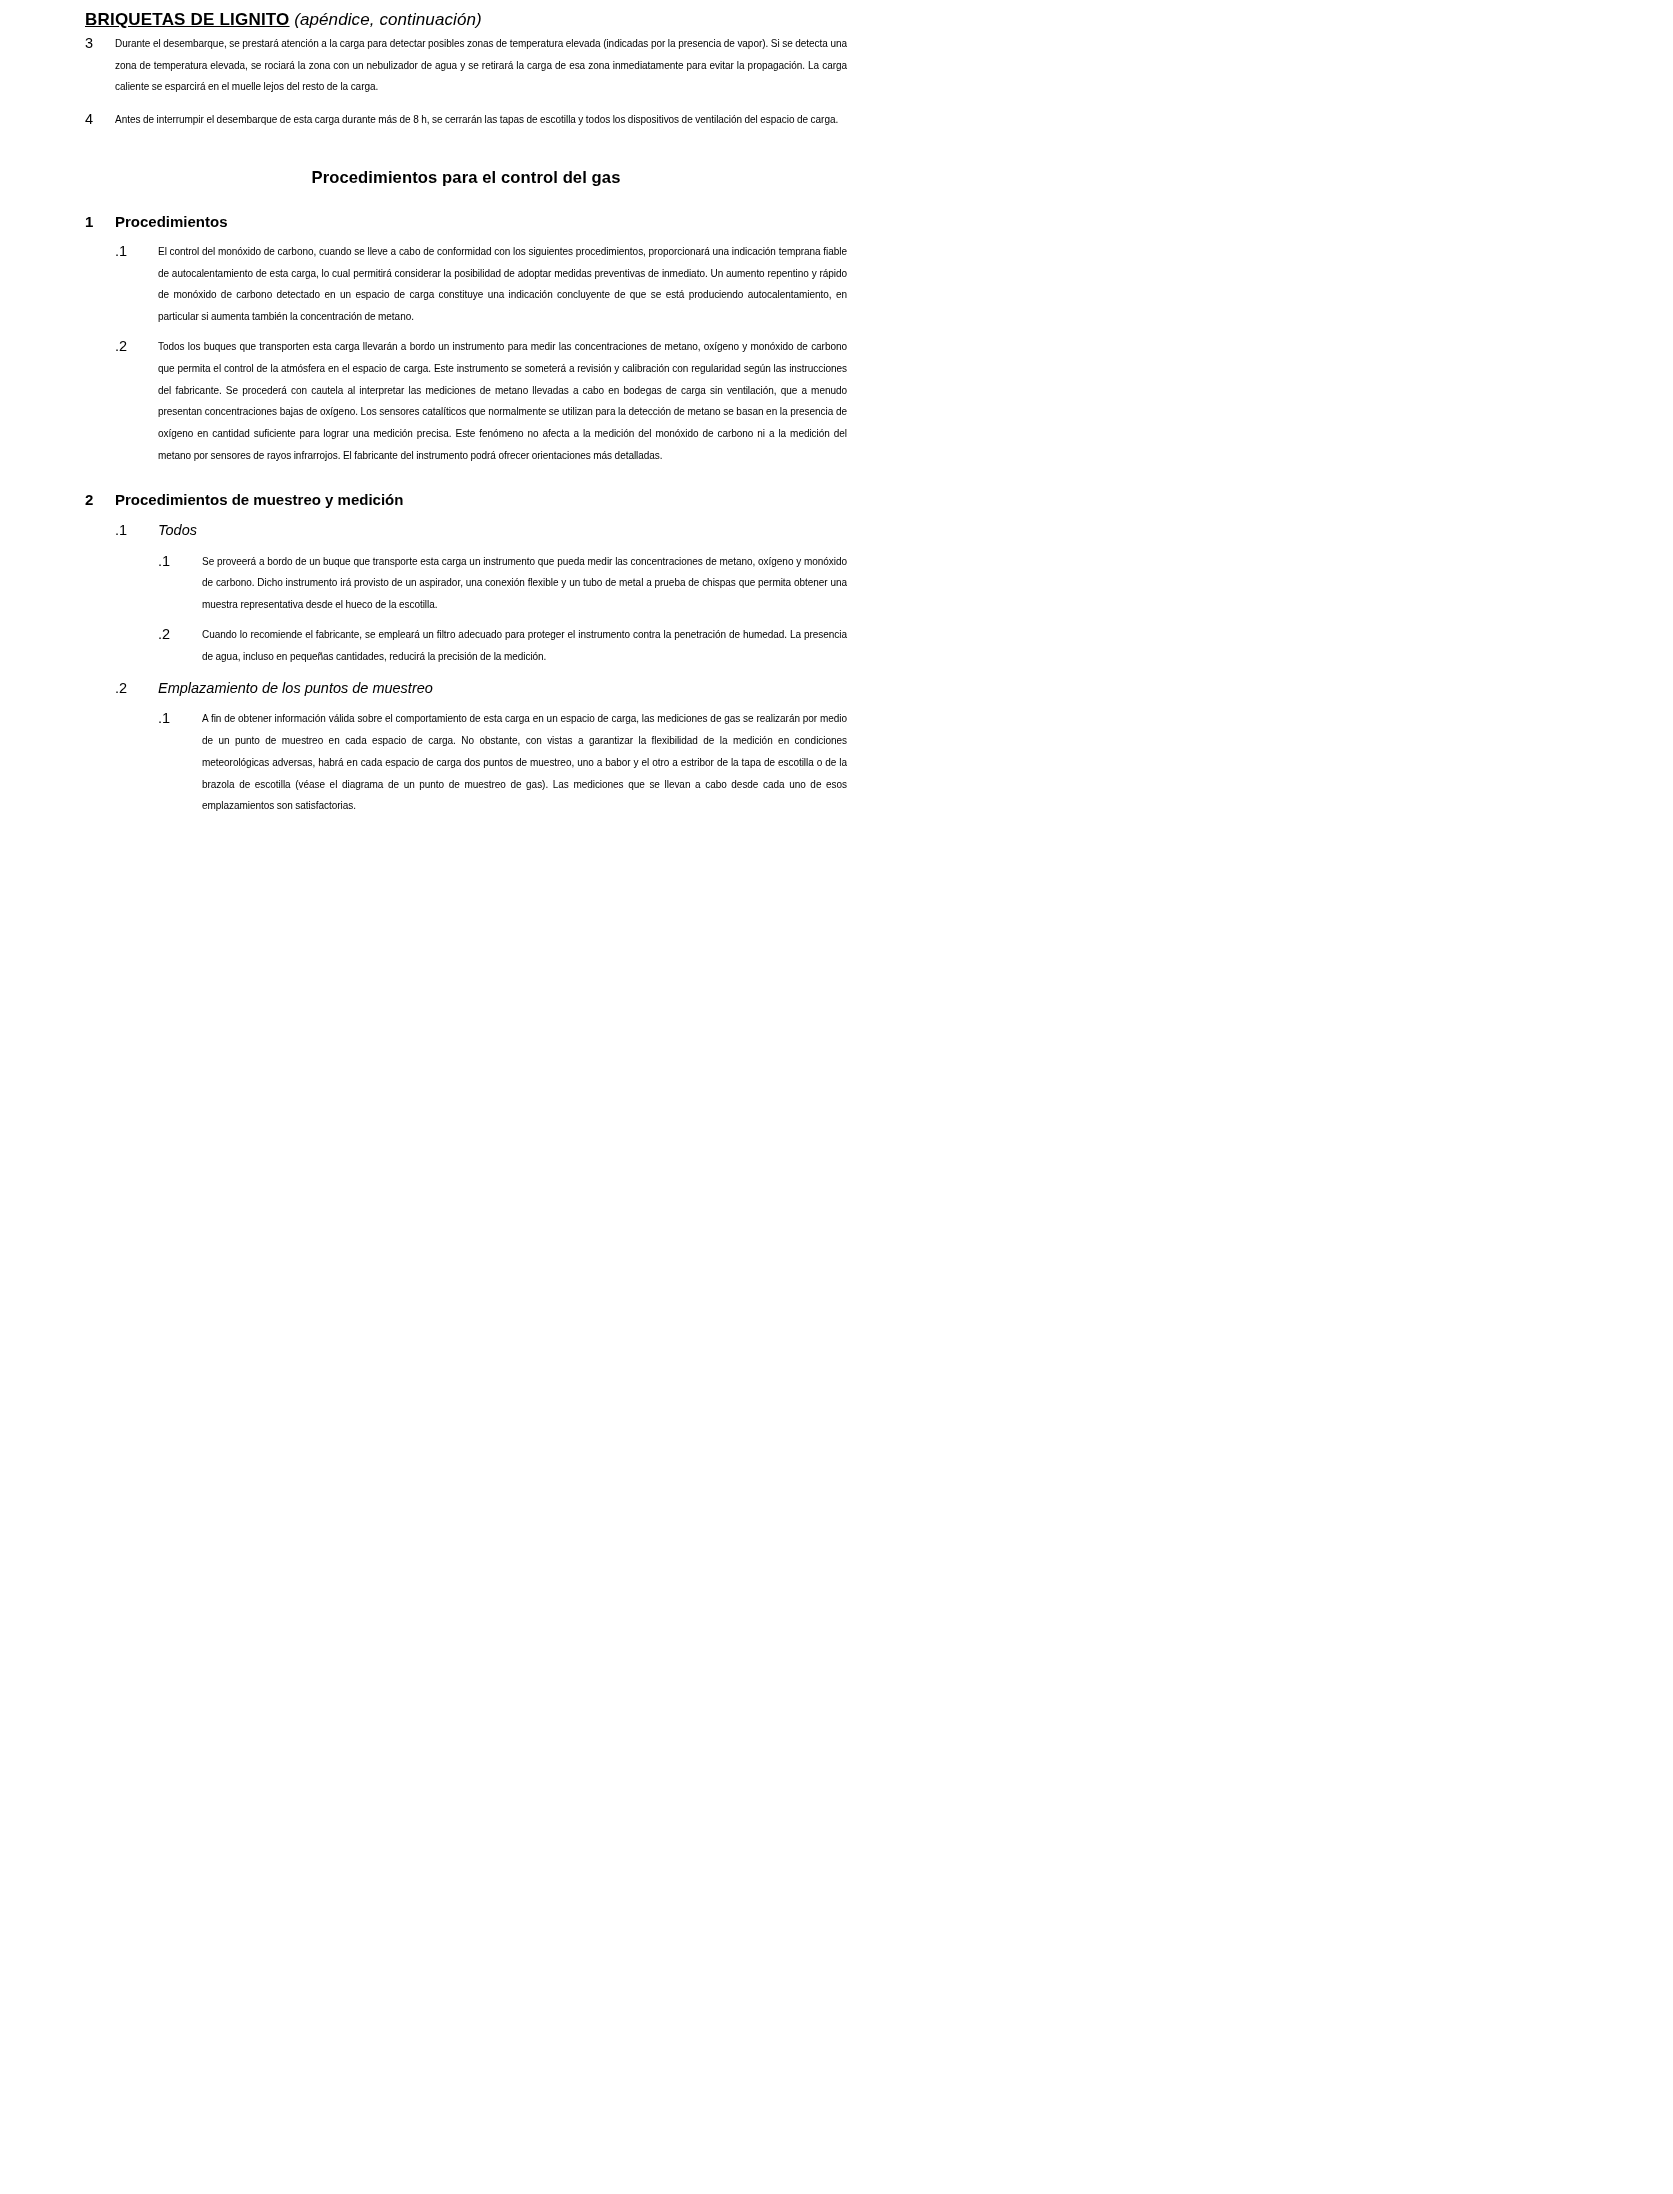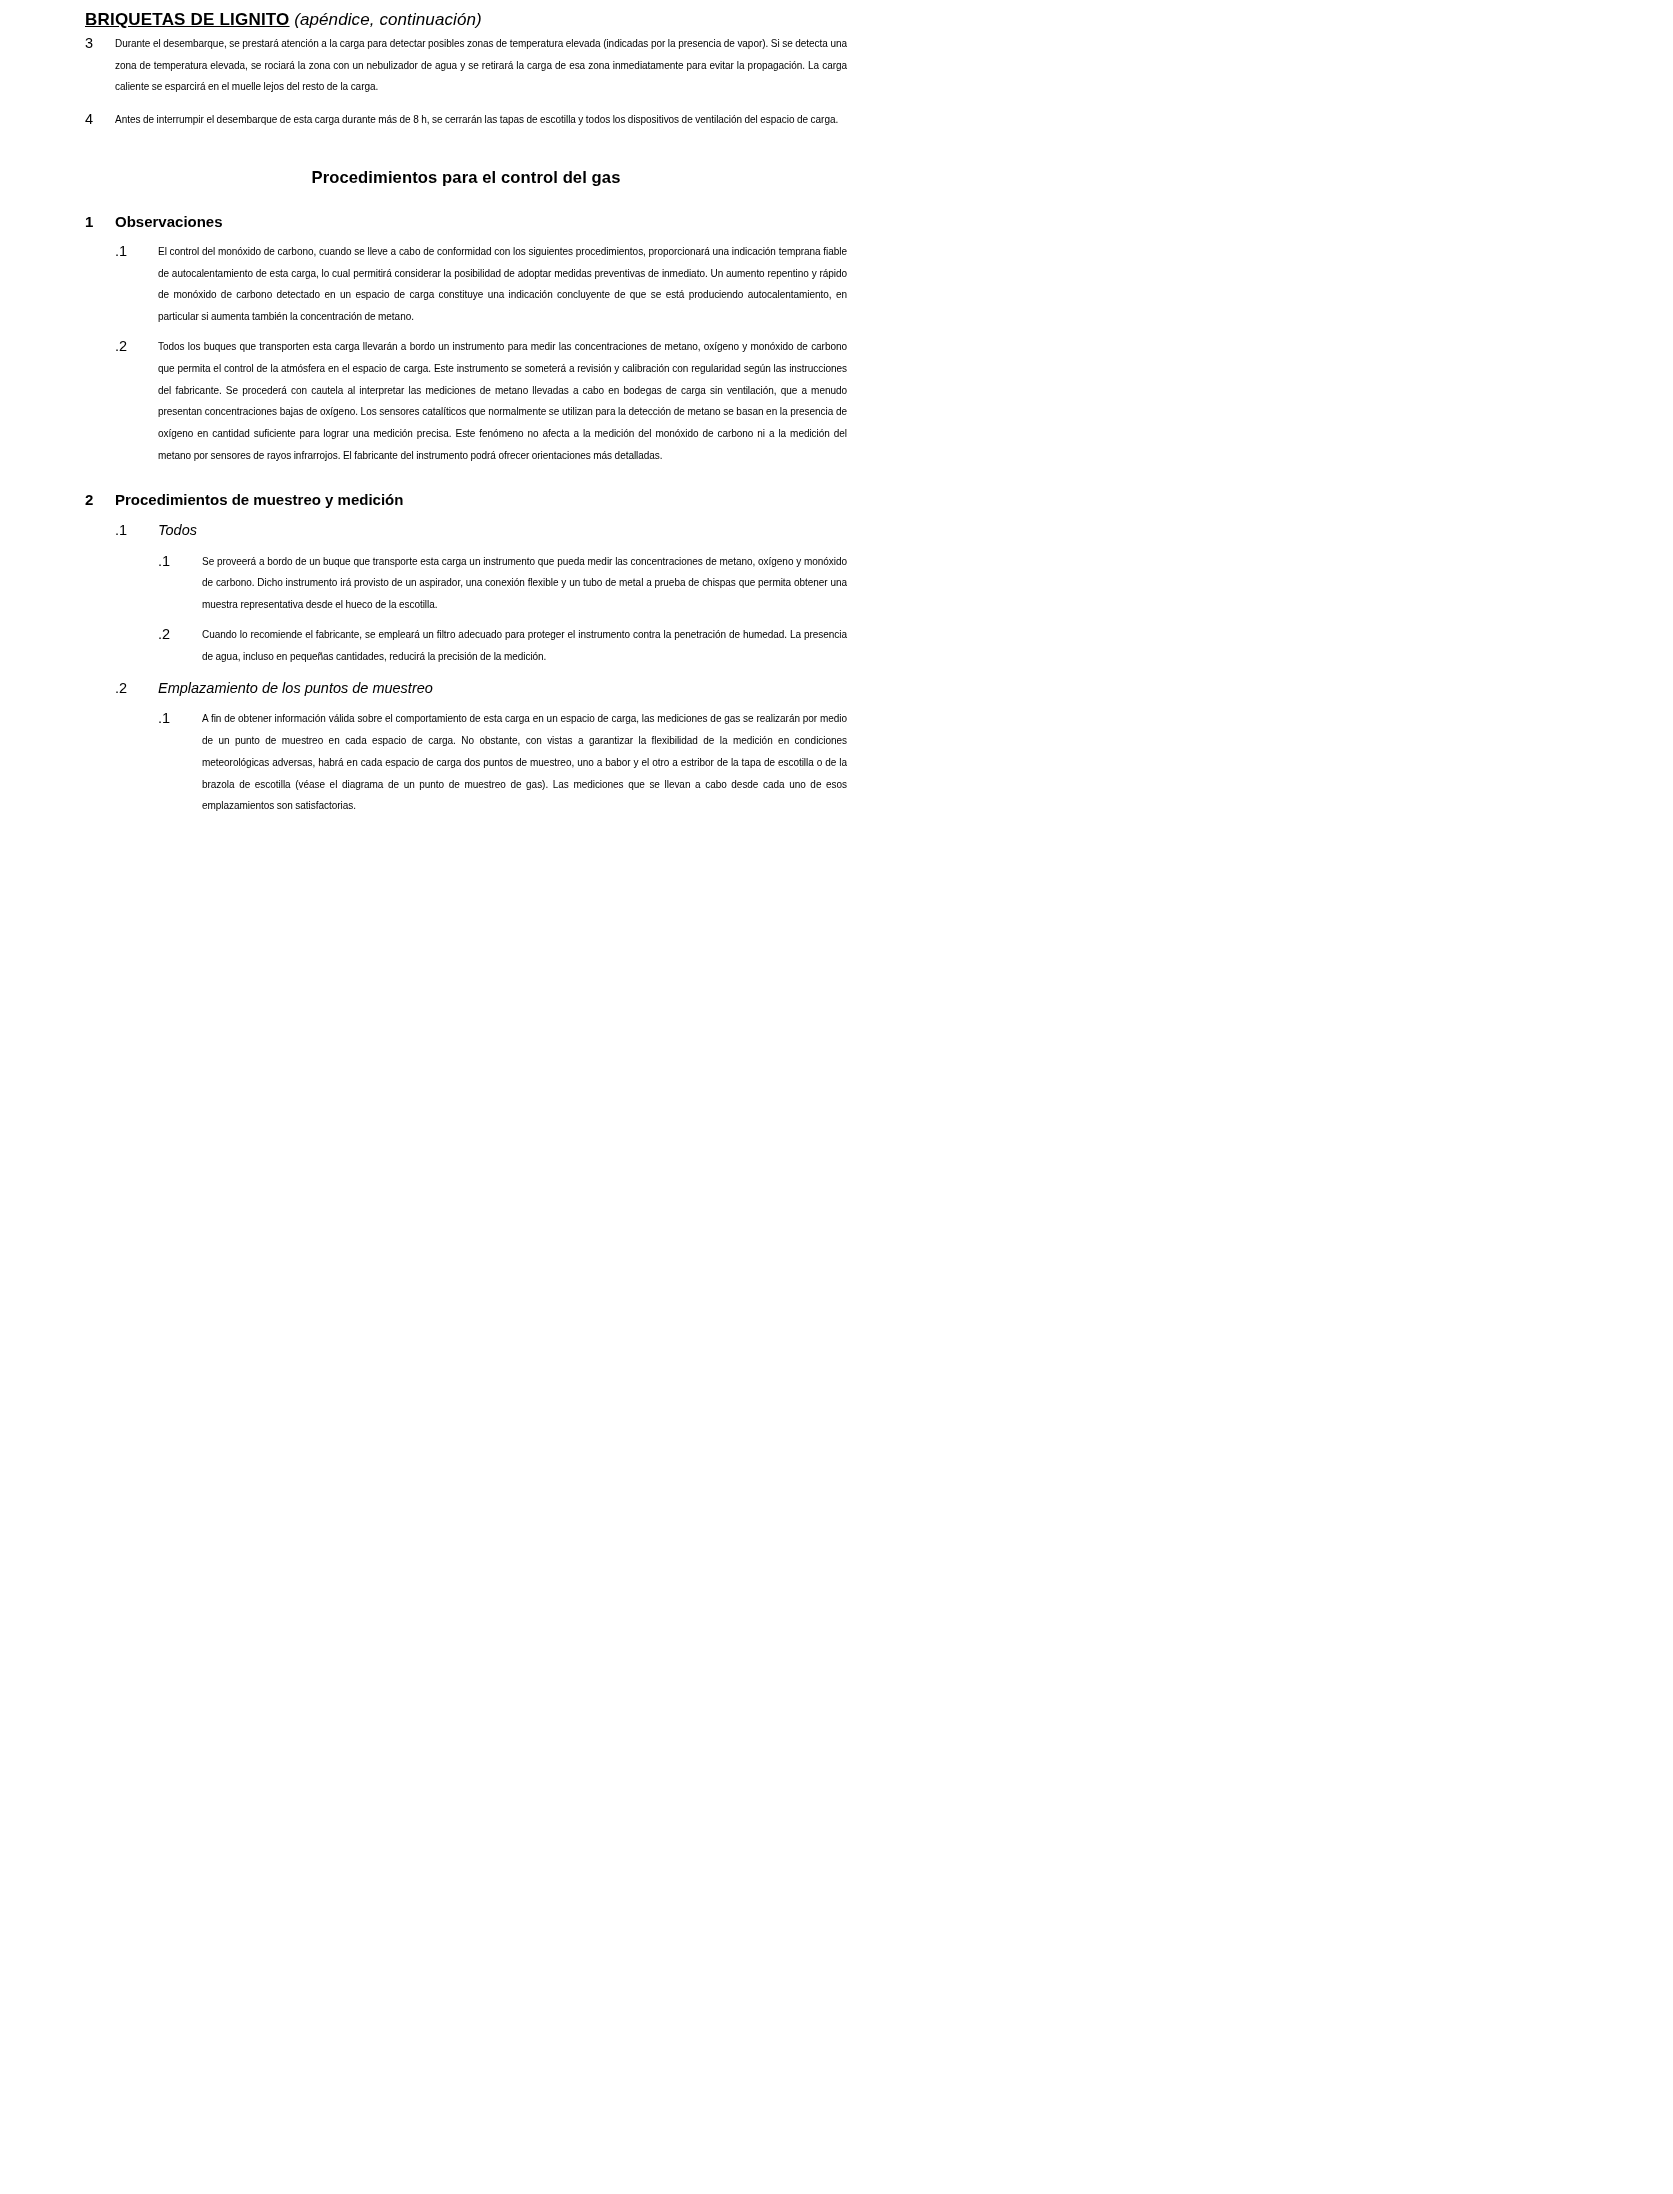--- a/index.html
+++ b/index.html
@@ -179,21 +179,21 @@
       <span class="marker">4</span>
       <div class="txt">Antes de interrumpir el desembarque de esta carga durante más de 8 h, se cerrarán las tapas de escotilla y todos los dispositivos de ventilación del espacio de carga.</div>
     </div>
 
     <div class="section-title">
       <span class="line">Procedimientos para el control del gas</span>
     </div>
 
     <div class="head-1">
       <span class="marker">1</span>
-      <span>Observaciones</span>
+      <span>Procedimientos</span>
     </div>
 
     <div class="item-2">
       <span class="marker">.1</span>
       <div class="txt">El control del monóxido de carbono, cuando se lleve a cabo de conformidad con los siguientes procedimientos, proporcionará una indicación temprana fiable de autocalentamiento de esta carga, lo cual permitirá considerar la posibilidad de adoptar medidas preventivas de inmediato. Un aumento repentino y rápido de monóxido de carbono detectado en un espacio de carga constituye una indicación concluyente de que se está produciendo autocalentamiento, en particular si aumenta también la concentración de metano.</div>
     </div>
 
     <div class="item-2">
       <span class="marker">.2</span>
       <div class="txt">Todos los buques que transporten esta carga llevarán a bordo un instrumento para medir las concentraciones de metano, oxígeno y monóxido de carbono que permita el control de la atmósfera en el espacio de carga. Este instrumento se someterá a revisión y calibración con regularidad según las instrucciones del fabricante. Se procederá con cautela al interpretar las mediciones de metano llevadas a cabo en bodegas de carga sin ventilación, que a menudo presentan concentraciones bajas de oxígeno. Los sensores catalíticos que normalmente se utilizan para la detección de metano se basan en la presencia de oxígeno en cantidad suficiente para lograr una medición precisa. Este fenómeno no afecta a la medición del monóxido de carbono ni a la medición del metano por sensores de rayos infrarrojos. El fabricante del instrumento podrá ofrecer orientaciones más detalladas.</div>

